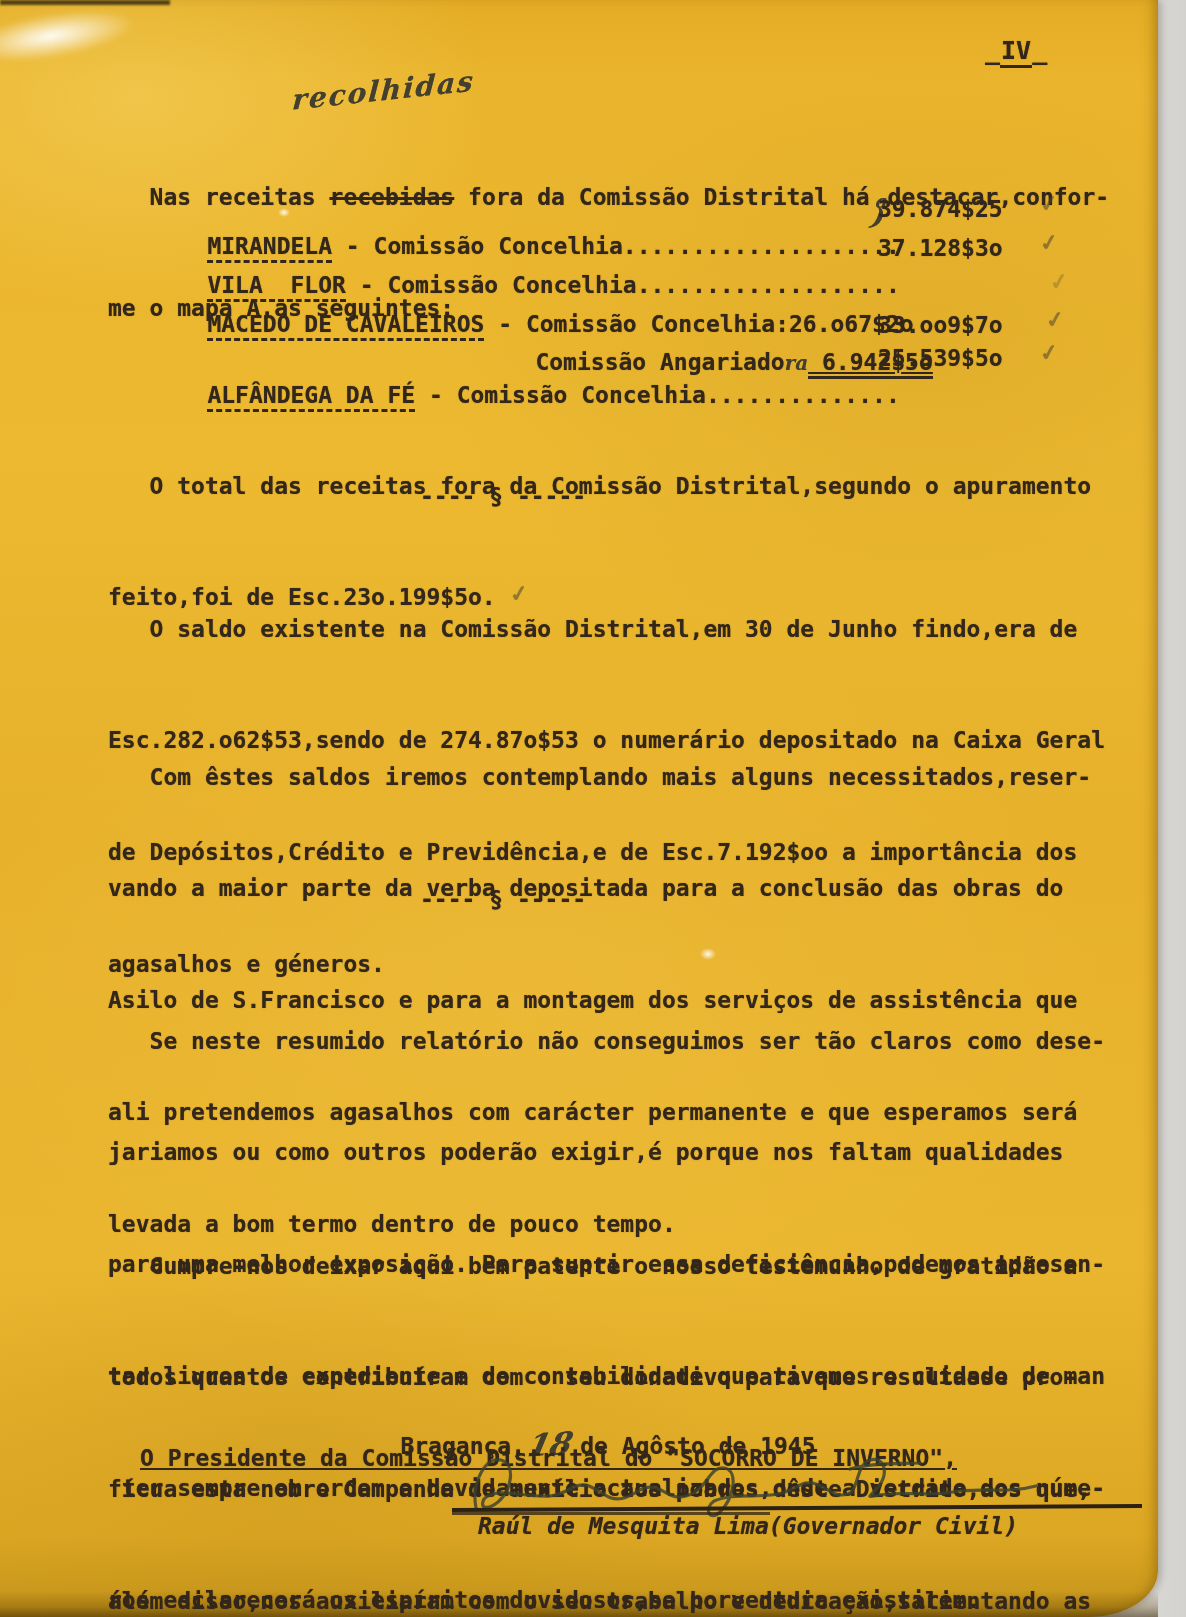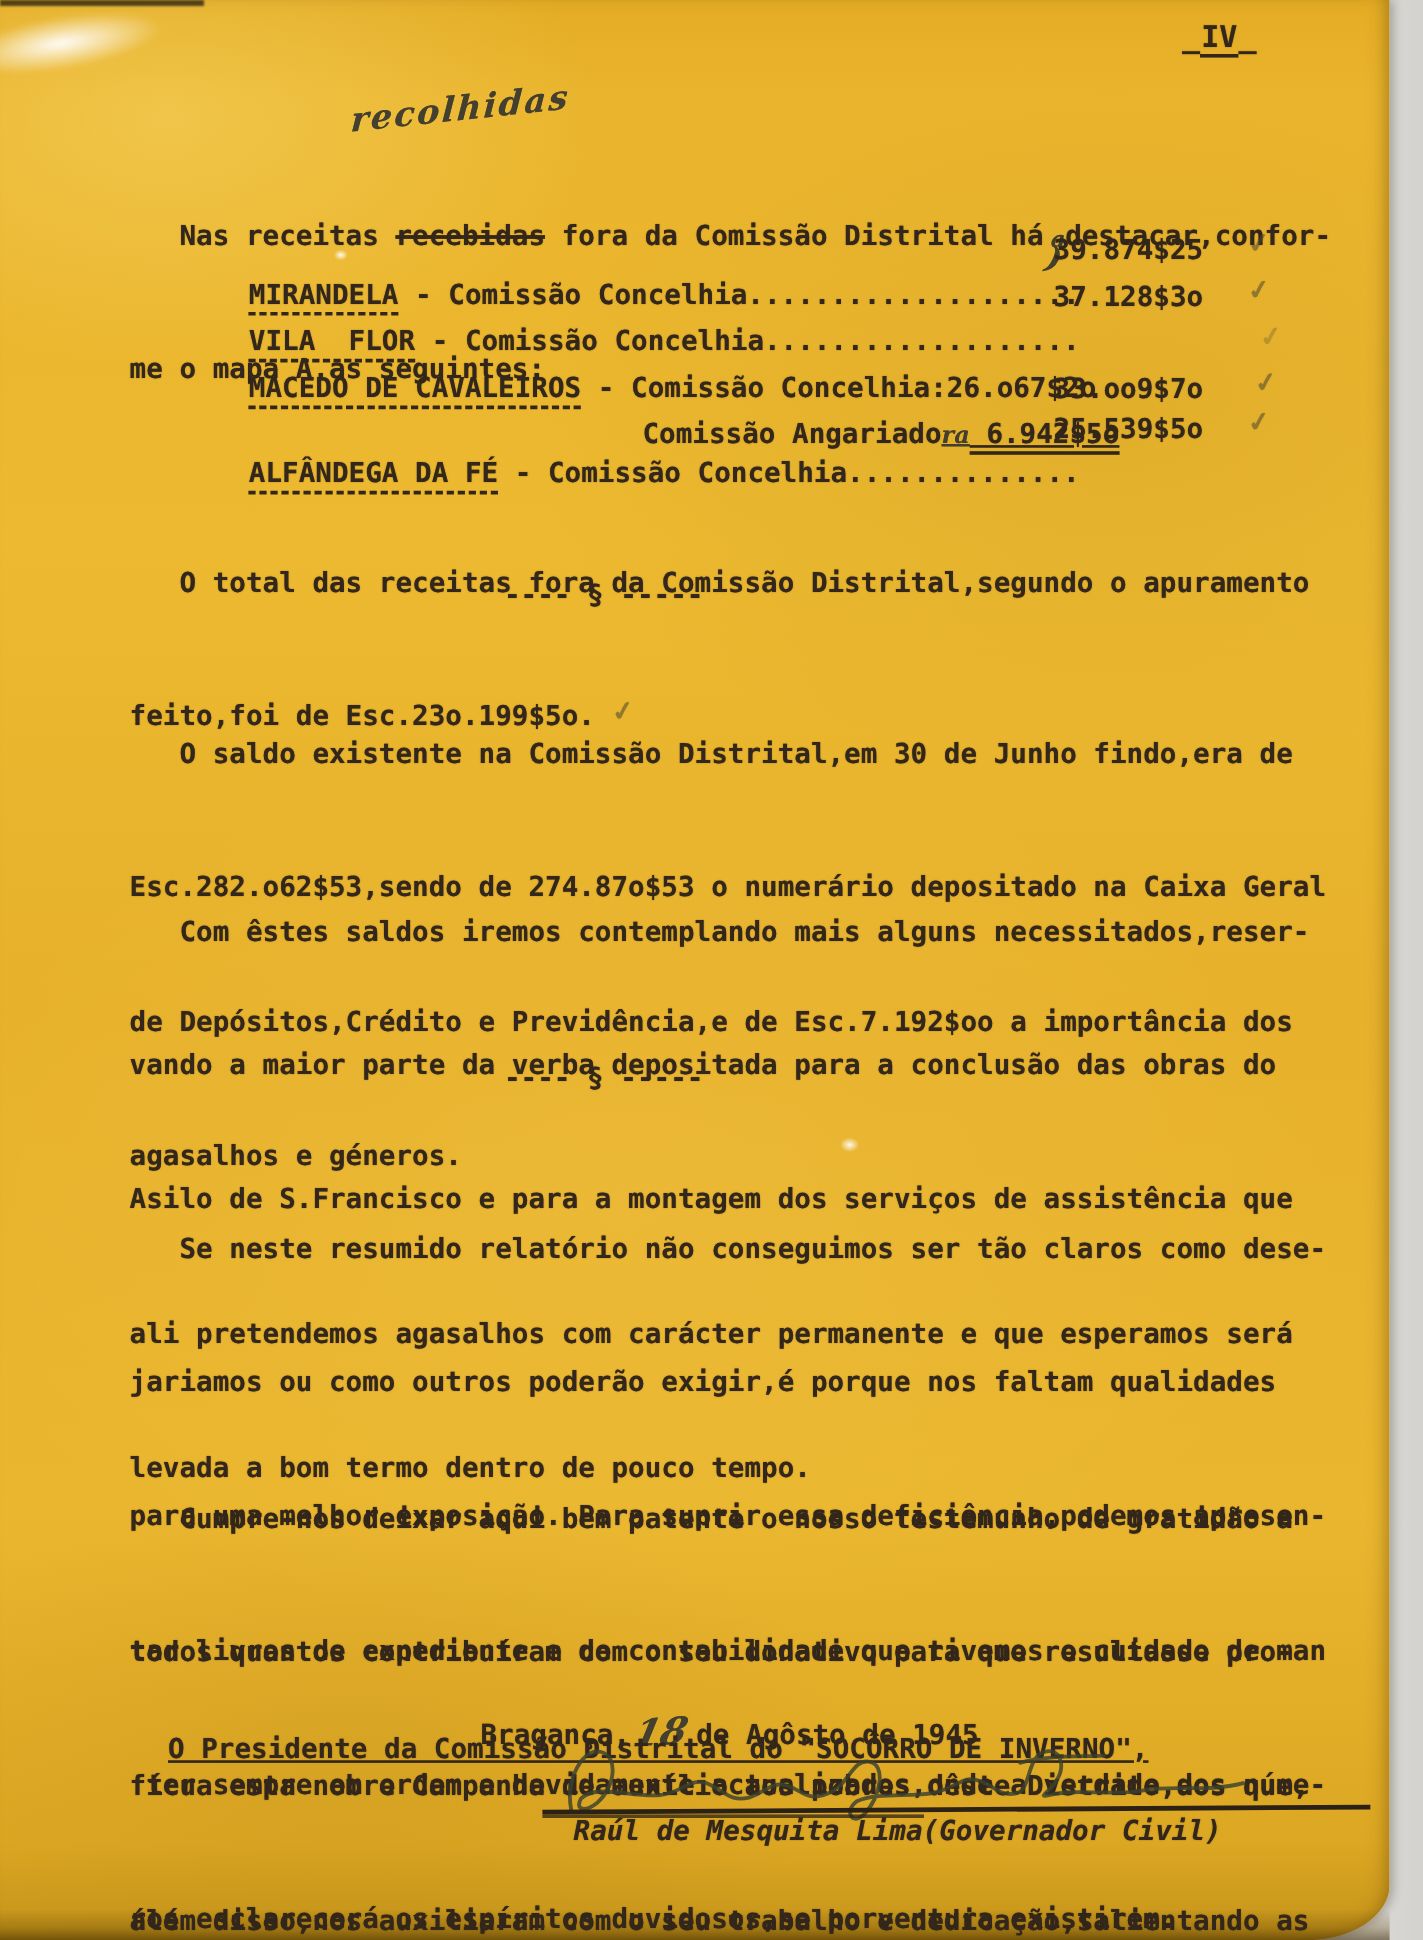--- a/index.html
+++ b/index.html
@@ -29,21 +29,21 @@
     background:radial-gradient(closest-side,rgba(255,255,255,.96),rgba(255,255,255,0));
     transform:rotate(-9deg);filter:blur(2px);}
   .speck{position:absolute;width:12px;height:9px;border-radius:50%;
     background:radial-gradient(closest-side,rgba(255,255,255,.9),rgba(255,255,255,0));}
 
   .tw{
     position:absolute;font-family:"DejaVu Sans Mono",monospace;font-weight:bold;
     font-size:23px;line-height:37.3px;color:#33261a;white-space:pre;
     text-shadow:0 0 1px rgba(51,38,26,.65);
   }
-  .pagenum{left:985px;top:12px;font-size:25px;}
+  .pagenum{left:985px;top:32px;font-size:25px;}
   .pn-core{border-bottom:3px solid #33261a;padding:0 1px;}
 
   .strike{text-decoration:line-through;text-decoration-thickness:3px;}
   .uname{border-bottom:3px dashed #33261a;padding-bottom:1px;}
   .uamt{border-bottom:3px solid #33261a;padding-bottom:1px;text-decoration:underline;}
 
   .row{position:absolute;left:152px;width:1000px;height:38px;}
   .row .amt{position:absolute;left:726px;top:0;}
   .row .check{position:absolute;left:888px;top:-6px;}
   .subrow{left:480px;}
@@ -103,21 +103,21 @@
   </div>
   <div class="row tw" style="top:230px;">
     <span class="uname">VILA  FLOR</span><span> - Comissão Concelhia...................</span>
     <span class="amt">37.128$3o</span>
     <span class="check">✓</span>
   </div>
   <div class="row tw" style="top:269px;">
     <span class="uname">MACEDO DE CAVALEIROS</span><span> - Comissão Concelhia:26.o67$2o</span><span class="check faint">✓</span>
   </div>
   <div class="row tw subrow" style="top:307px;">
-    <span>Comissão Angariado</span><span class="pen" style="font-size:20px;font-weight:bold;text-decoration:underline;">ra</span><span class="uamt"> 6.942$5o</span>
+    <span>Comissão Angariado</span><span class="pen" style="font-size:20px;font-weight:bold;">ra</span><span class="uamt"> 6.942$5o</span>
     <span class="amt">33.oo9$7o</span>
     <span class="check">✓</span>
   </div>
   <div class="row tw" style="top:340px;">
     <span class="uname">ALFÂNDEGA DA FÉ</span><span> - Comissão Concelhia..............</span>
     <span class="amt">25.539$5o</span>
     <span class="check">✓</span>
   </div>
 
   <div class="tw" style="left:108px;top:393px;">

